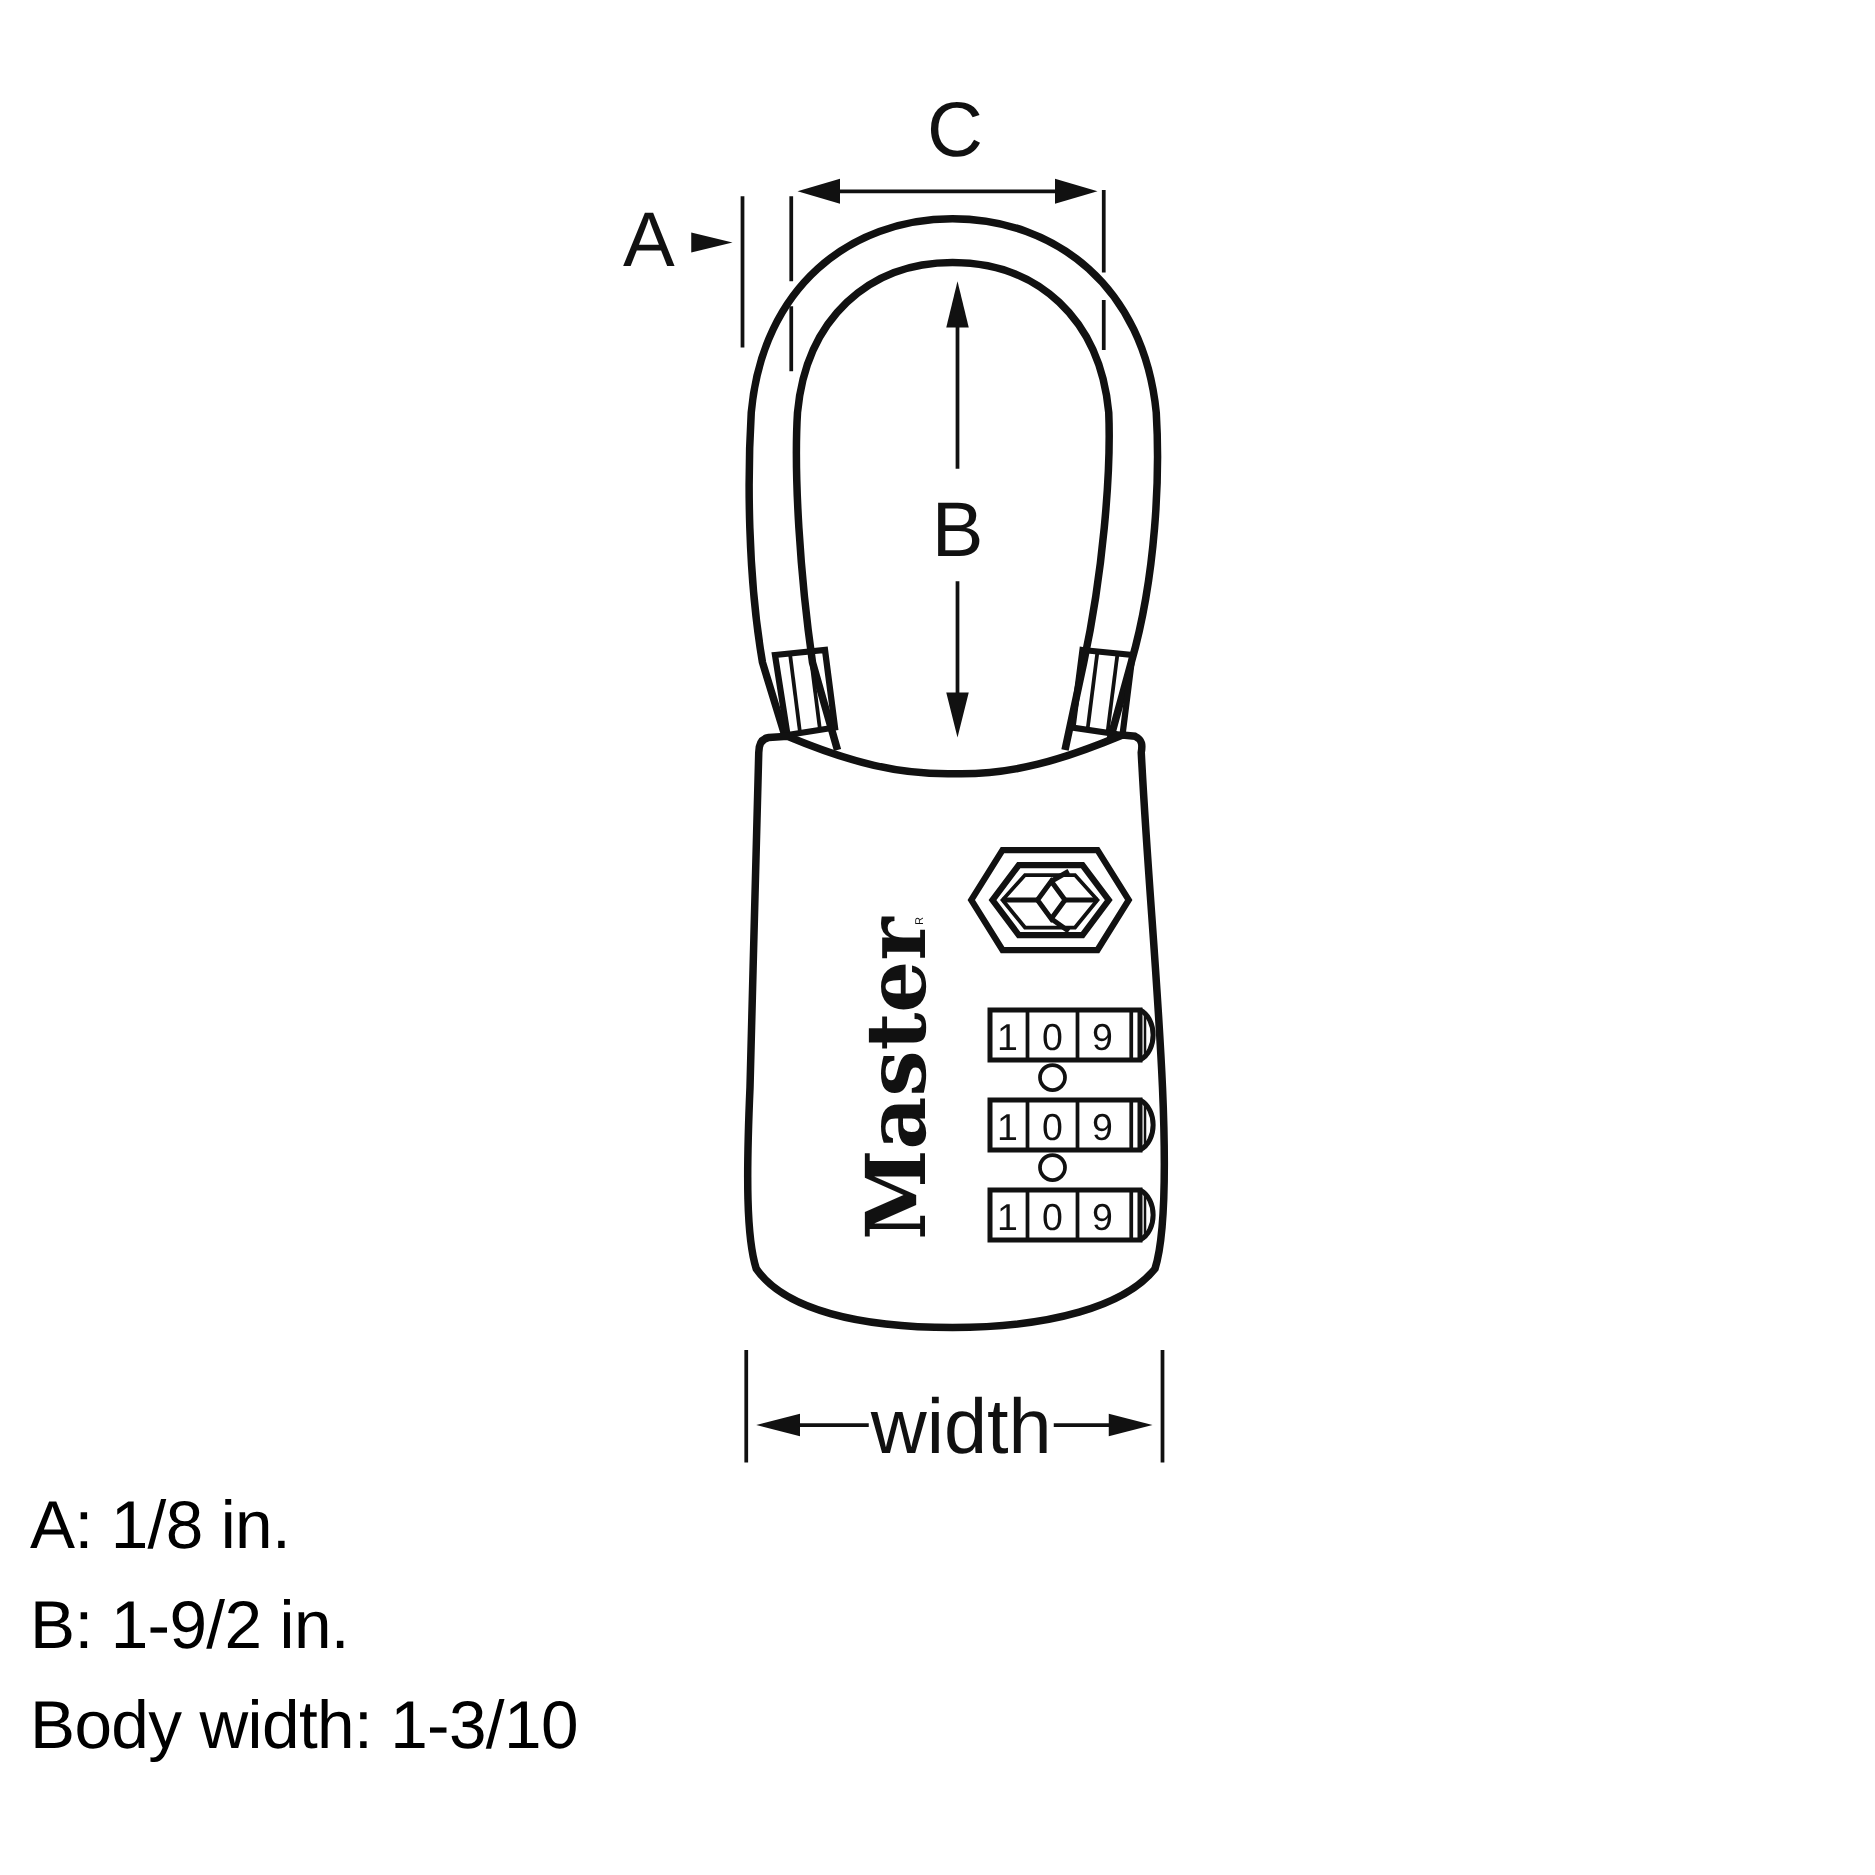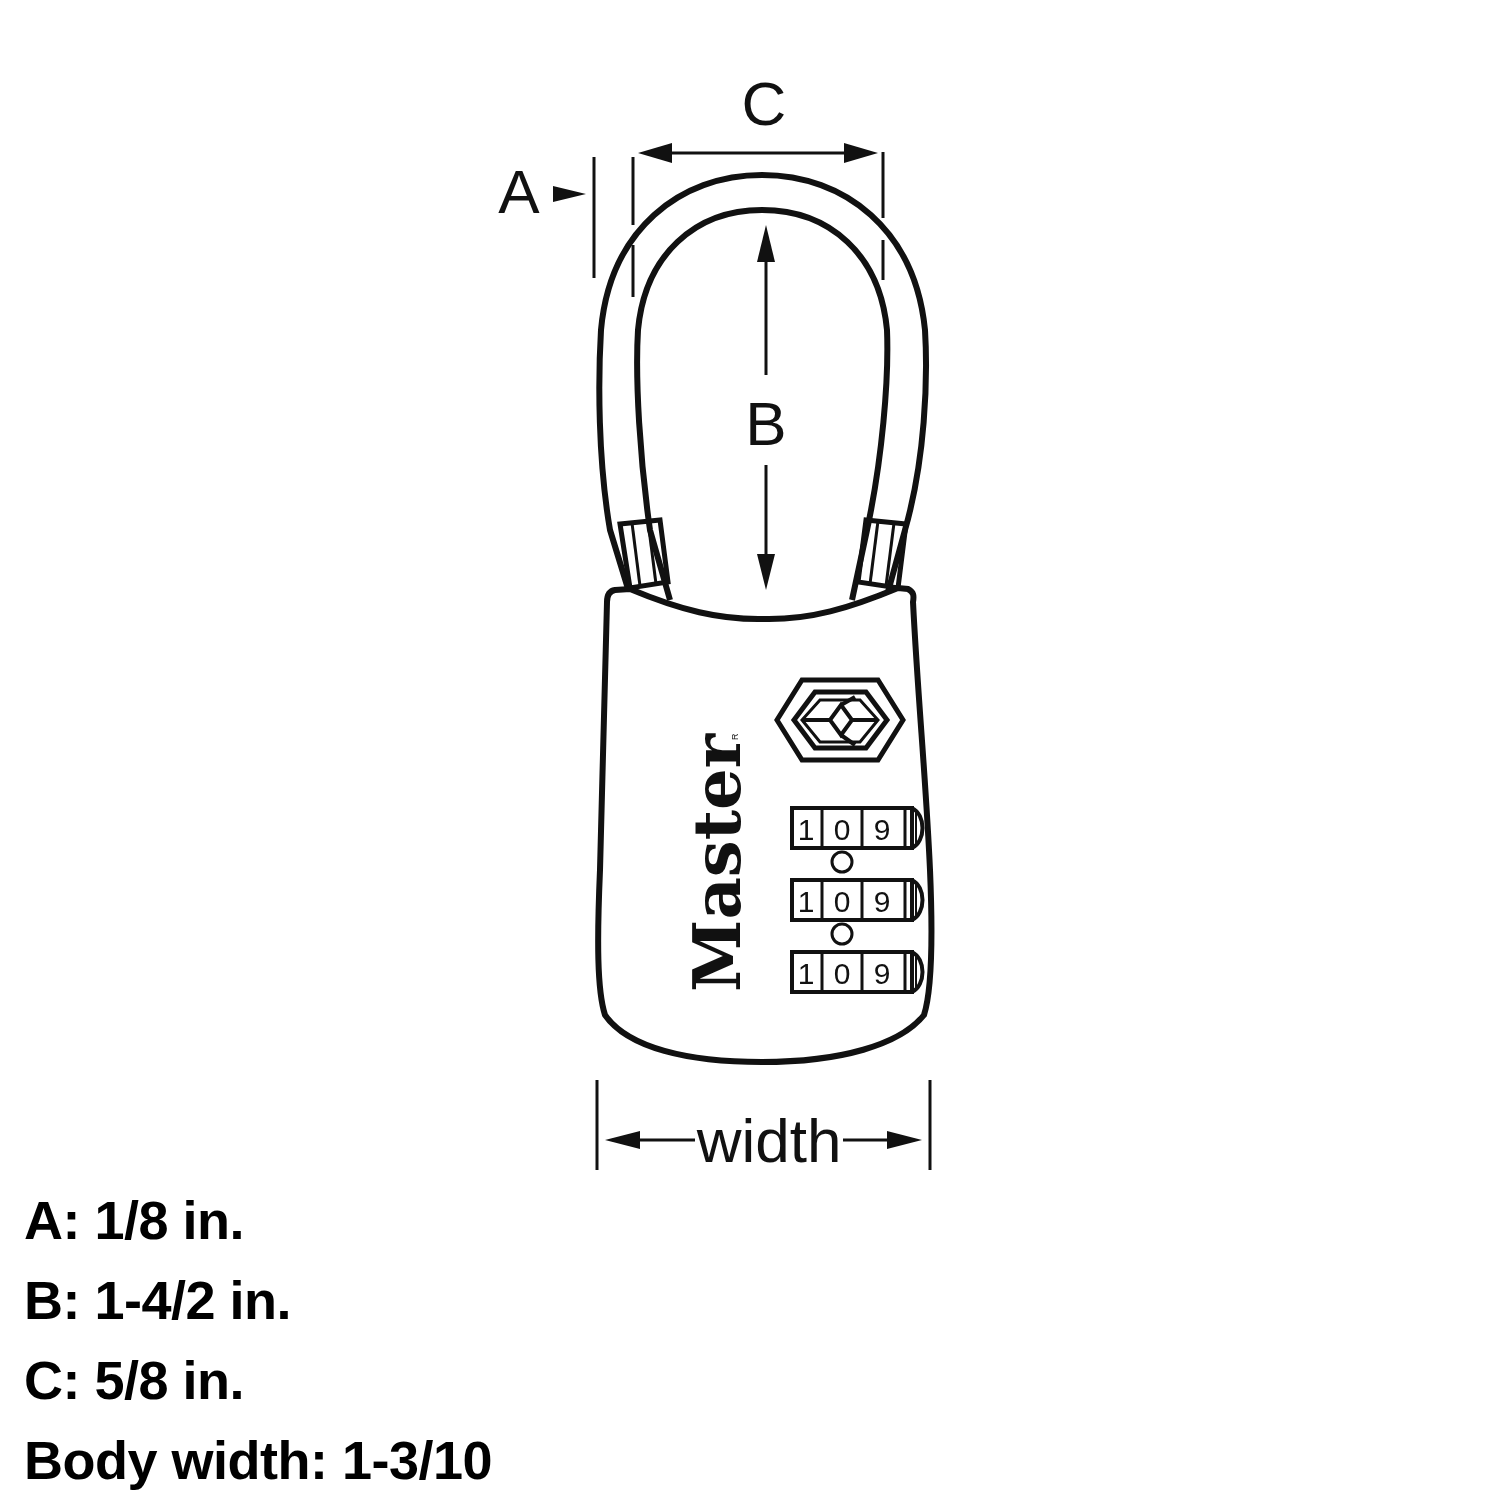--- a/index.html
+++ b/index.html
@@ -18,21 +18,21 @@
     .dial-digit {
       font-family: "Liberation Sans", "DejaVu Sans", sans-serif;
       fill: #111111;
       font-size: 30px;
     }
     .specs {
       position: absolute;
       left: 24px;
       top: 1180px;
       font-family: "Liberation Sans", "DejaVu Sans", sans-serif;
-      font-weight: bold;
+      font-weight: normal;
       font-size: 54px;
       line-height: 80px;
       color: #000000;
       letter-spacing: -0.5px;
     }
     .spec-line { white-space: nowrap; }
   </style>
 </head>
 <body>
 
@@ -148,16 +148,15 @@
     <line x1="635" y1="1140" x2="695" y2="1140" stroke="#111" stroke-width="3"></line>
     <line x1="843" y1="1140" x2="890" y2="1140" stroke="#111" stroke-width="3"></line>
     <path d="M605,1140 L640,1131 L640,1149 Z" fill="#111"></path>
     <path d="M922,1140 L887,1131 L887,1149 Z" fill="#111"></path>
     <text class="dim-label" x="769" y="1162" font-size="62" text-anchor="middle">width</text>
   </g>
 </svg>
 
 <div class="specs">
   <div class="spec-line">A: 1/8 in.</div>
-  <div class="spec-line">B: 1-4/2 in.</div>
-  <div class="spec-line">C: 5/8 in.</div>
+  <div class="spec-line">B: 1-9/2 in.</div>
   <div class="spec-line">Body width: 1-3/10</div>
 </div>
 
 </body></html>

